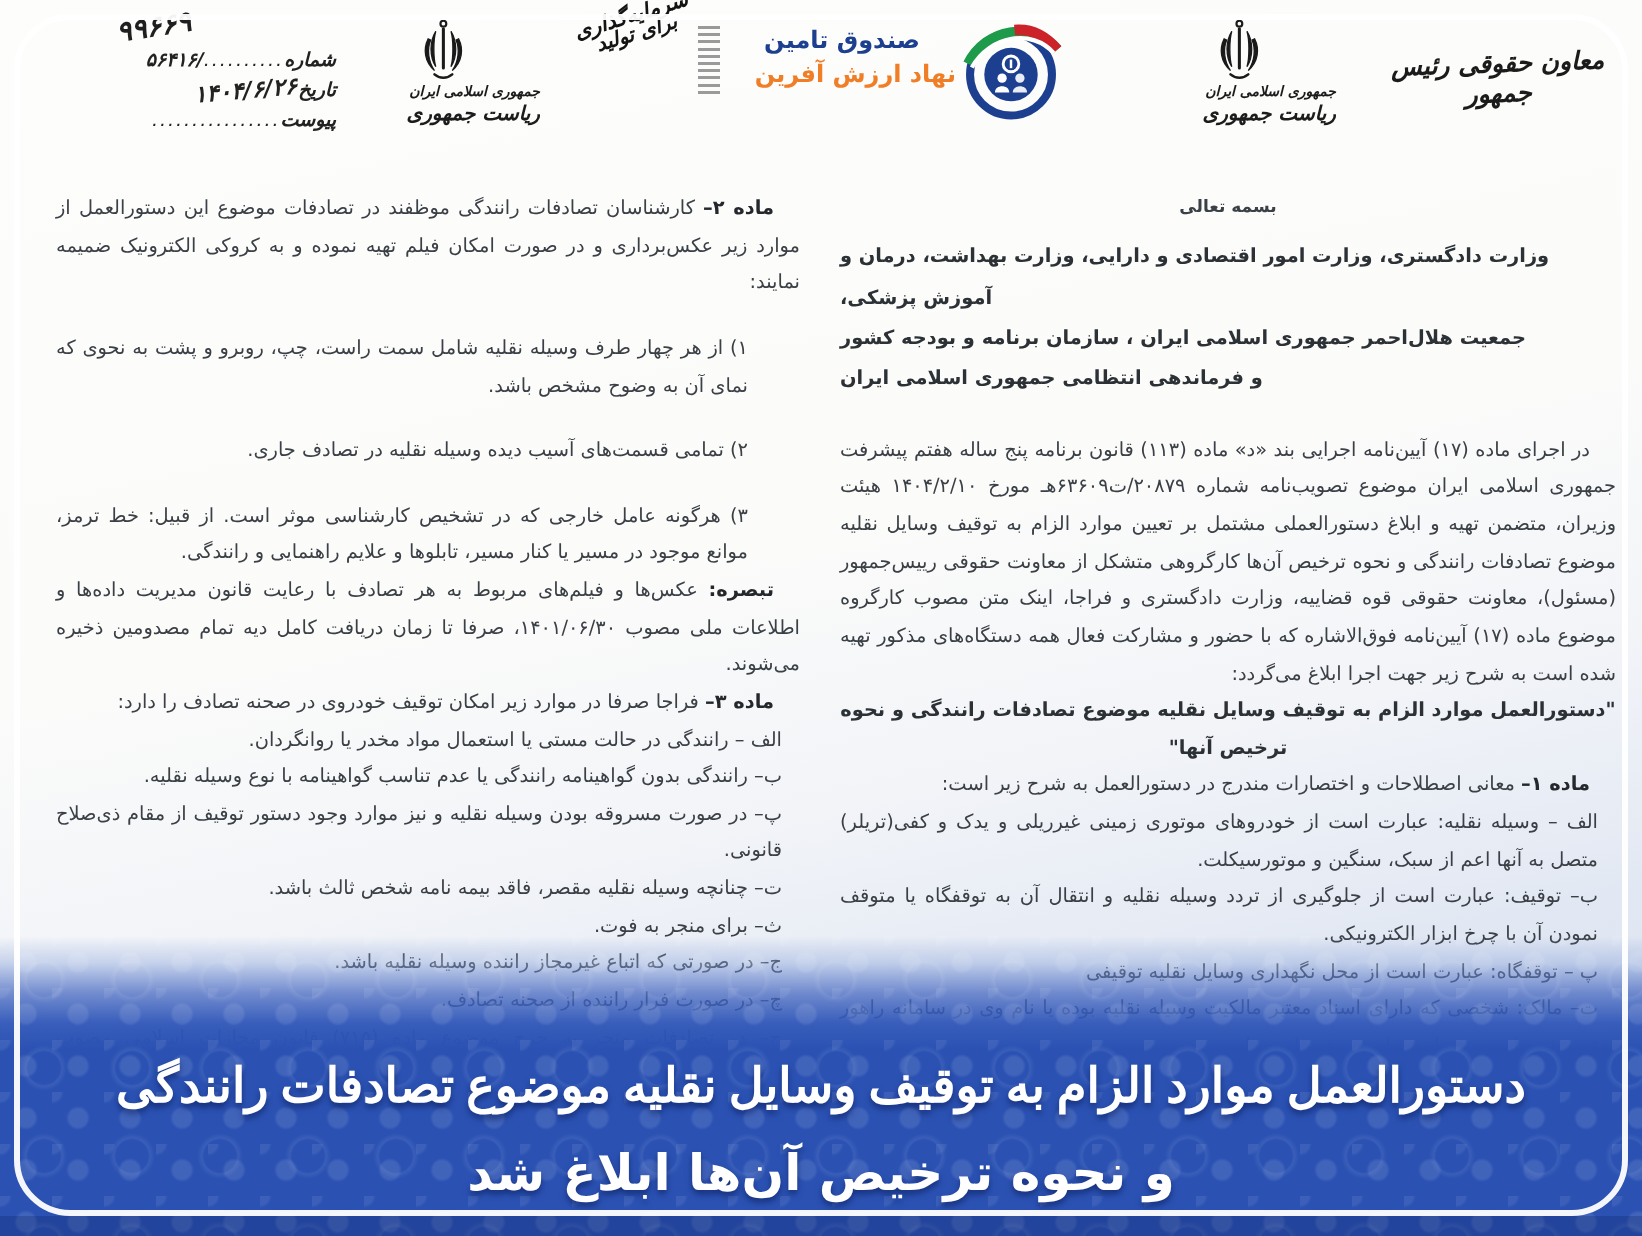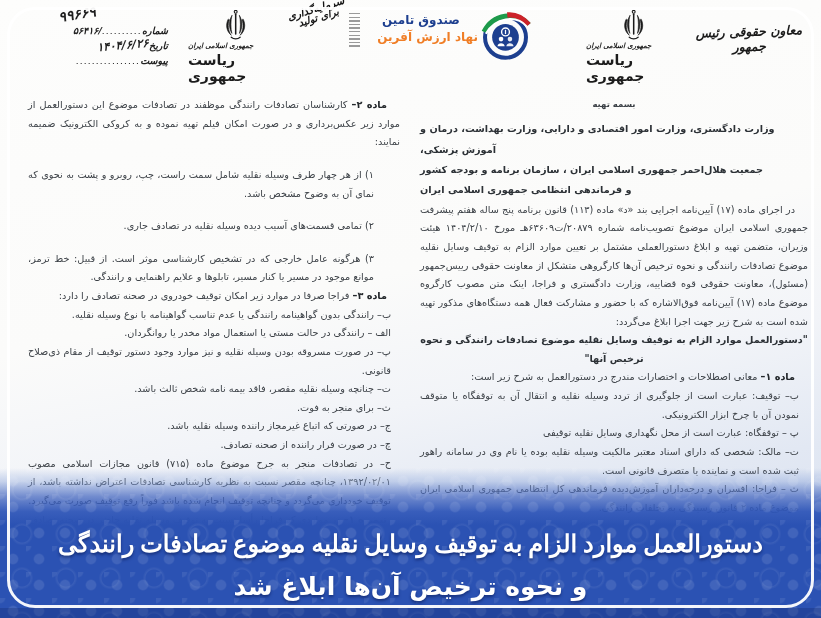--- a/index.html
+++ b/index.html
@@ -12,26 +12,26 @@
   
   .header{position:absolute;inset:0;z-index:2;pointer-events:none;}
   .stamp{position:absolute;left:20px;top:6px;width:148px;direction:rtl;color:#222;}
   .hw-num{font-size:14px;font-weight:bold;font-style:italic;letter-spacing:2px;
     transform:rotate(-9deg);text-align:center;margin:0 34px 1px 0;color:#1f1f1f;}
   .srow{display:flex;align-items:flex-end;font-size:9.5px;font-style:italic;line-height:15px;font-weight:bold;}
   .srow .lbl{white-space:nowrap;}
   .srow .dots{letter-spacing:1px;font-weight:normal;overflow:hidden;white-space:nowrap;}
   .srow .val{direction:ltr;unicode-bidi:isolate;font-weight:bold;}
   .srow.hw .val{font-size:11.5px;font-style:italic;transform:rotate(-5deg);letter-spacing:1.5px;}
-  .emblem{position:absolute;top:8px;width:96px;text-align:left;direction:rtl;color:#1c1c1c;margin-left:14px;}
+  .emblem{position:absolute;top:8px;width:96px;text-align:right;direction:rtl;color:#1c1c1c;}
   .emblem-left{left:174px;}
   .emblem-right{left:572px;}
   .emblem-svg{height:33px;display:block;margin:0 auto;}
   .em-country{font-size:7px;font-weight:bold;font-style:italic;margin-top:1px;}
-  .em-office{font-size:14px;font-weight:bold;margin-top:2px;}
+  .em-office{font-size:10px;font-weight:bold;font-style:italic;margin-top:2px;}
   .slogan{position:absolute;left:282px;top:2px;width:70px;transform:rotate(-17deg);
     text-align:center;font-weight:bold;font-style:italic;color:#141414;}
   .slg1{font-size:10.5px;}
   .slg2{font-size:10px;margin-top:-2px;}
   .barcode{position:absolute;left:349px;top:13px;width:11px;height:36px;
     background:repeating-linear-gradient(180deg,#9a9a9a 0 1.5px,transparent 1.5px 3.6px);}
   .fund-text{position:absolute;left:364px;top:12px;width:114px;text-align:center;direction:rtl;line-height:1.4;}
   .fund-name{font-size:12px;font-weight:bold;color:#1d3f8f;}
   .fund-tag{font-size:12px;font-weight:bold;color:#f07e26;text-align:right;}
   .fund-logo{position:absolute;left:477px;top:7px;width:57px;height:57px;}
@@ -40,21 +40,21 @@
   
   .col{position:absolute;top:96px;z-index:1;direction:rtl;color:#3b4046;
     font-size:9.7px;line-height:1.92;text-align:justify;}
   .col-right{right:13px;width:388px;}
   .col-left{left:28px;width:372px;}
   .ln{margin:0;}
   .lead{font-weight:bold;color:#24282c;}
   .bsm{text-align:center;font-weight:bold;font-size:8.5px;margin-bottom:7px;}
   .ctr{text-align:left;font-weight:bold;line-height:2.1;color:#2c3136;}
   .par{text-indent:13px;}
-  .mt6{margin-top:0;}
+  .mt6{margin-top:16px;}
   .qt{text-align:center;font-weight:bold;color:#2c3136;}
   .itm{padding-right:9px;}
   .itm2{padding-right:26px;margin-top:14px;}
   
   .banner{position:absolute;left:0;right:0;top:468px;bottom:0;z-index:5;
     background:
       radial-gradient(circle at 13px 13px, rgba(255,255,255,.10) 4.5px, transparent 6px),
       radial-gradient(circle at 0 0, rgba(255,255,255,.08) 4.5px, transparent 6px),
       radial-gradient(circle, transparent 8px, rgba(255,255,255,.07) 9px, transparent 11.5px),
       linear-gradient(180deg, rgba(130,158,216,0) 0%, rgba(130,158,216,.40) 9%,
@@ -158,34 +158,35 @@
       </svg>
       <div class="em-country">جمهوری اسلامی ایران</div>
       <div class="em-office">ریاست جمهوری</div>
     </div>
 
     <div class="deputy">معاون حقوقی رئیس جمهور</div>
   </div>
 
   <div class="col col-right">
 
-      <div class="ln bsm"><span>بسمه تهیه</span></div>
+      <div class="ln bsm"><span>بسمه تعالی</span></div>
 
       <div class="ln ctr"><span>وزارت دادگستری، وزارت امور اقتصادی و دارایی، وزارت بهداشت، درمان و آموزش پزشکی،</span></div>
 
       <div class="ln ctr"><span>جمعیت هلال‌احمر جمهوری اسلامی ایران ، سازمان برنامه و بودجه کشور</span></div>
 
       <div class="ln ctr"><span>و فرماندهی انتظامی جمهوری اسلامی ایران</span></div>
 
       <div class="ln par mt6"><span>در اجرای ماده (۱۷) آیین‌نامه اجرایی بند «د» ماده (۱۱۳) قانون برنامه پنج ساله هفتم پیشرفت جمهوری اسلامی ایران موضوع تصویب‌نامه شماره ۲۰۸۷۹/ت۶۳۶۰۹هـ مورخ ۱۴۰۴/۲/۱۰ هیئت وزیران، متضمن تهیه و ابلاغ دستورالعملی مشتمل بر تعیین موارد الزام به توقیف وسایل نقلیه موضوع تصادفات رانندگی و نحوه ترخیص آن‌ها کارگروهی متشکل از معاونت حقوقی رییس‌جمهور (مسئول)، معاونت حقوقی قوه قضاییه، وزارت دادگستری و فراجا، اینک متن مصوب کارگروه موضوع ماده (۱۷) آیین‌نامه فوق‌الاشاره که با حضور و مشارکت فعال همه دستگاه‌های مذکور تهیه شده است به شرح زیر جهت اجرا ابلاغ می‌گردد:</span></div>
 
       <div class="ln qt"><span>"دستورالعمل موارد الزام به توقیف وسایل نقلیه موضوع تصادفات رانندگی و نحوه ترخیص آنها"</span></div>
 
       <div class="ln par"><span class="lead">ماده ۱–</span><span> معانی اصطلاحات و اختصارات مندرج در دستورالعمل به شرح زیر است:</span></div>
 
+      <div class="ln itm"><span>الف – وسیله نقلیه: عبارت است از خودروهای موتوری زمینی غیرریلی و یدک و کفی(تریلر) متصل به آنها اعم از سبک، سنگین و موتورسیکلت.</span></div>
 
       <div class="ln itm"><span>ب– توقیف: عبارت است از جلوگیری از تردد وسیله نقلیه و انتقال آن به توقفگاه یا متوقف نمودن آن با چرخ ابزار الکترونیکی.</span></div>
 
       <div class="ln itm"><span>پ – توقفگاه: عبارت است از محل نگهداری وسایل نقلیه توقیفی</span></div>
 
       <div class="ln itm"><span>ت– مالک: شخصی که دارای اسناد معتبر مالکیت وسیله نقلیه بوده یا نام وی در سامانه راهور ثبت شده است و نماینده یا متصرف قانونی است.</span></div>
 
       <div class="ln itm"><span>ث – فراجا: افسران و درجه‌داران آموزش‌دیده فرماندهی کل انتظامی جمهوری اسلامی ایران موضوع ماده ۲ قانون رسیدگی به تخلفات رانندگی.</span></div>
 
       <div class="ln itm"><span>ج– تصادف رانندگی: هرگونه حادثه مطابق بند ۴ ماده یک آیین‌نامه اجرایی بند(د) ماده ۱۱۳ قانون برنامه هفتم پیشرفت جمهوری اسلامی ایران مصوب ۱۴۰۳/۰۳/۰۱ که منجر به خسارت بدنی غیرعمدی گردد.</span></div>
@@ -195,26 +196,27 @@
   <div class="col col-left">
 
       <div class="ln par"><span class="lead">ماده ۲–</span><span> کارشناسان تصادفات رانندگی موظفند در تصادفات موضوع این دستورالعمل از موارد زیر عکس‌برداری و در صورت امکان فیلم تهیه نموده و به کروکی الکترونیک ضمیمه نمایند:</span></div>
 
       <div class="ln itm itm2"><span>۱) از هر چهار طرف وسیله نقلیه شامل سمت راست، چپ، روبرو و پشت به نحوی که نمای آن به وضوح مشخص باشد.</span></div>
 
       <div class="ln itm itm2"><span>۲) تمامی قسمت‌های آسیب دیده وسیله نقلیه در تصادف جاری.</span></div>
 
       <div class="ln itm itm2"><span>۳) هرگونه عامل خارجی که در تشخیص کارشناسی موثر است. از قبیل: خط ترمز، موانع موجود در مسیر یا کنار مسیر، تابلوها و علایم راهنمایی و رانندگی.</span></div>
 
+      <div class="ln par"><span class="lead">تبصره:</span><span> عکس‌ها و فیلم‌های مربوط به هر تصادف با رعایت قانون مدیریت داده‌ها و اطلاعات ملی مصوب ۱۴۰۱/۰۶/۳۰، صرفا تا زمان دریافت کامل دیه تمام مصدومین ذخیره می‌شوند.</span></div>
 
       <div class="ln par"><span class="lead">ماده ۳–</span><span> فراجا صرفا در موارد زیر امکان توقیف خودروی در صحنه تصادف را دارد:</span></div>
 
+      <div class="ln itm"><span>الف – رانندگی در حالت مستی یا استعمال مواد مخدر یا روانگردان.</span></div>
+
       <div class="ln itm"><span>ب– رانندگی بدون گواهینامه رانندگی یا عدم تناسب گواهینامه با نوع وسیله نقلیه.</span></div>
-
-      <div class="ln itm"><span>الف – رانندگی در حالت مستی یا استعمال مواد مخدر یا روانگردان.</span></div>
 
       <div class="ln itm"><span>پ– در صورت مسروقه بودن وسیله نقلیه و نیز موارد وجود دستور توقیف از مقام ذی‌صلاح قانونی.</span></div>
 
       <div class="ln itm"><span>ت– چنانچه وسیله نقلیه مقصر، فاقد بیمه نامه شخص ثالث باشد.</span></div>
 
       <div class="ln itm"><span>ث– برای منجر به فوت.</span></div>
 
       <div class="ln itm"><span>ج– در صورتی که اتباع غیرمجاز راننده وسیله نقلیه باشد.</span></div>
 
       <div class="ln itm"><span>چ– در صورت فرار راننده از صحنه تصادف.</span></div>

